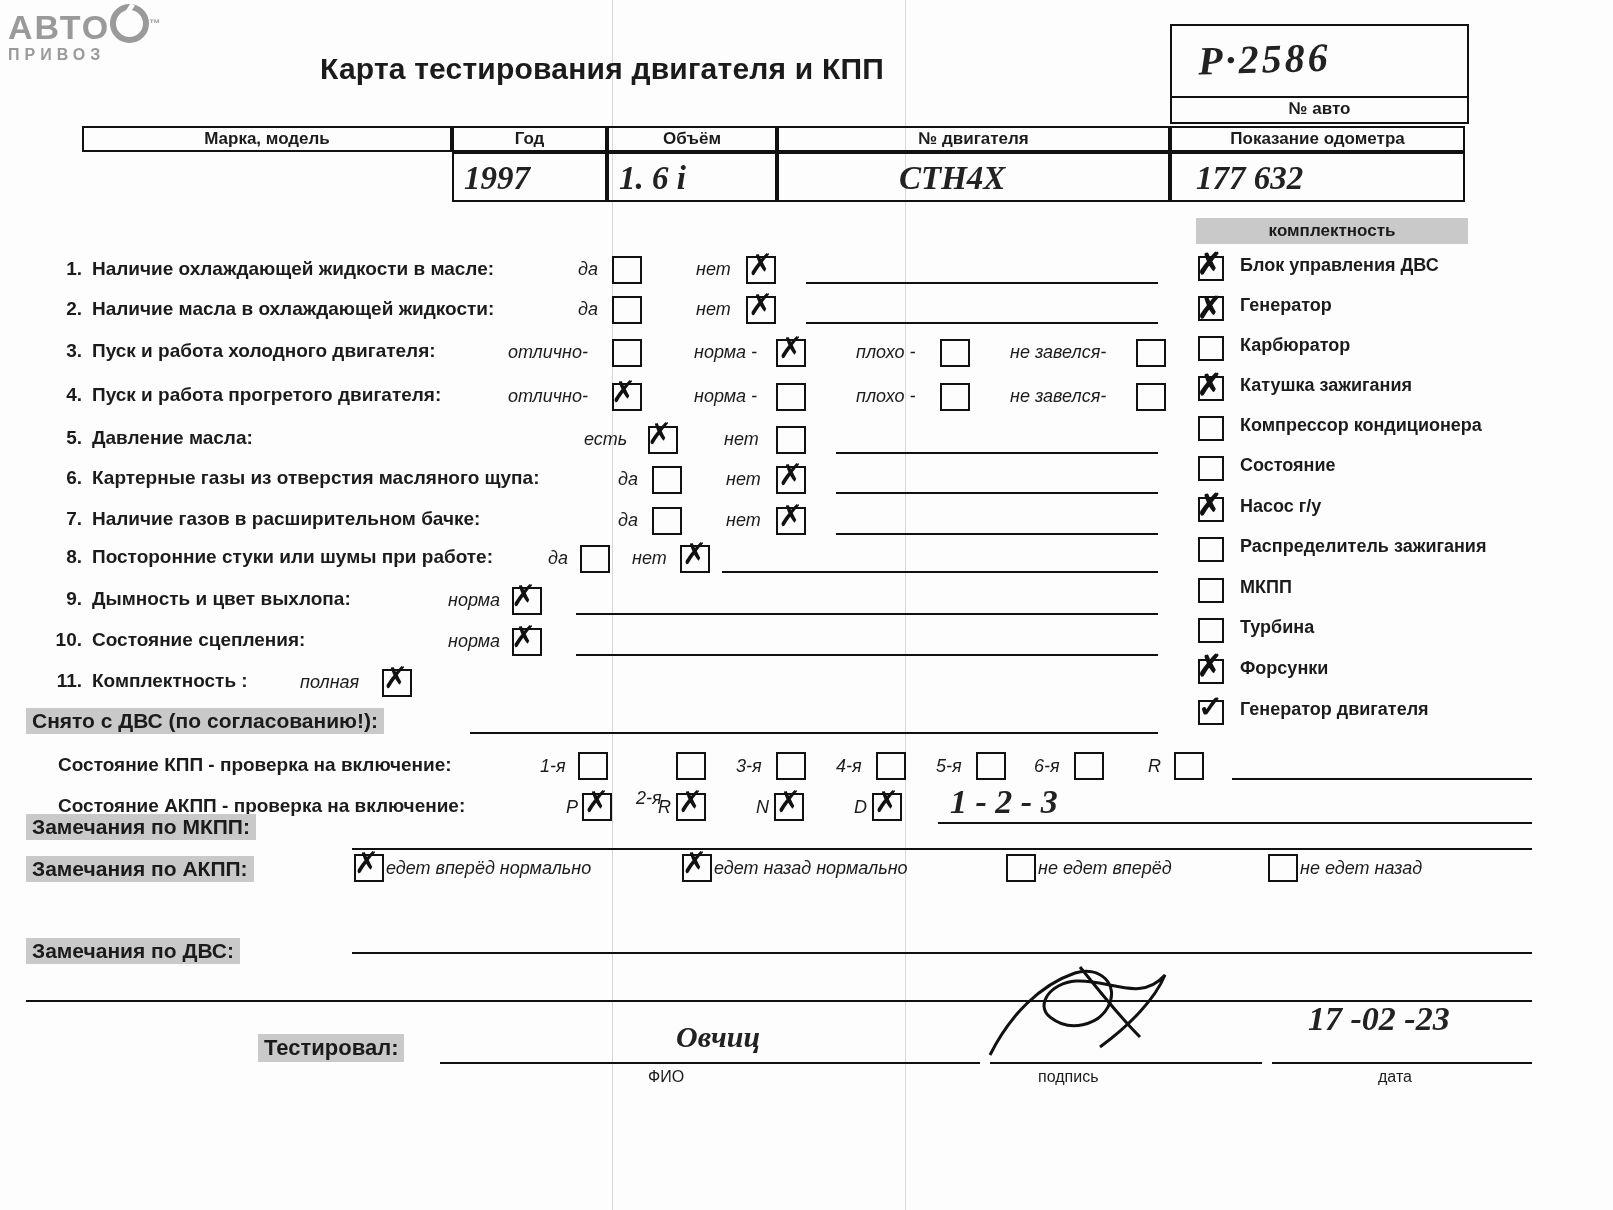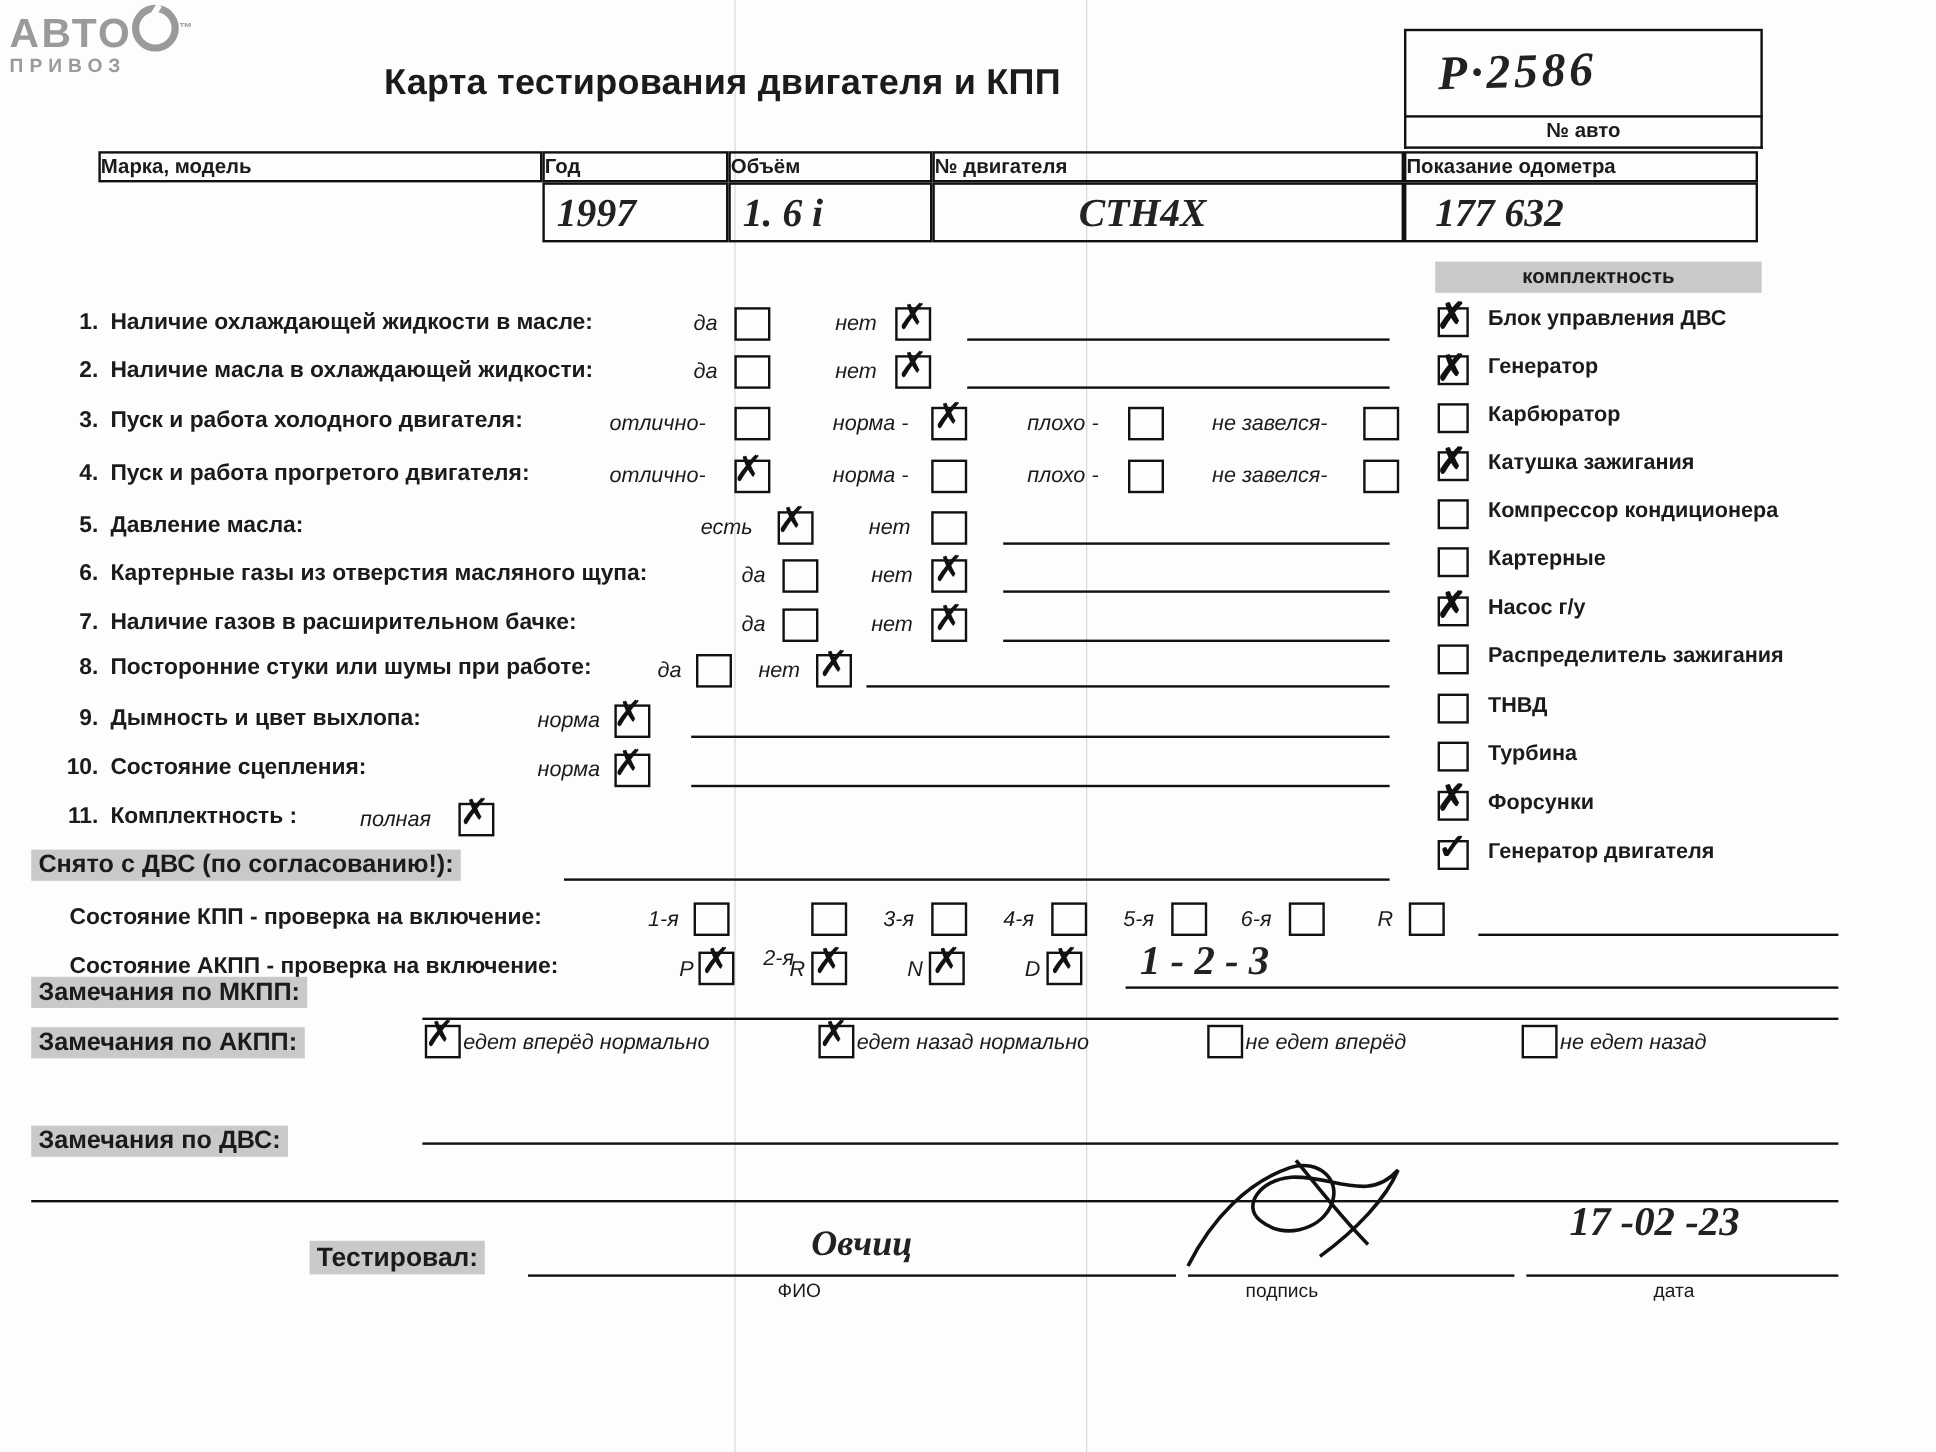--- a/index.html
+++ b/index.html
@@ -23,21 +23,21 @@
   #title{position:absolute;left:320px;top:52px;font-size:30px;font-weight:bold;letter-spacing:.2px;}
 
   
   #plate{position:absolute;left:1170px;top:24px;width:295px;height:70px;border:2px solid #111;}
   #plate .hand{font-family:"Liberation Serif",serif;font-style:italic;font-weight:bold;font-size:40px;letter-spacing:3px;color:#222;padding:8px 0 0 26px;transform:rotate(-1.6deg);}
   #plate-label{position:absolute;left:1170px;top:96px;width:295px;height:26px;border:2px solid #111;border-top:none;text-align:center;font-size:17px;font-weight:bold;line-height:26px;}
 
   
   #htable{position:absolute;left:82px;top:126px;width:1383px;height:76px;}
   #htable .hdr,#htable .val{position:absolute;border:2px solid #111;box-sizing:border-box;}
-  #htable .hdr{height:26px;line-height:22px;text-align:left;font-size:17px;font-weight:bold;top:0;}
+  #htable .hdr{height:26px;line-height:22px;text-align:center;font-size:17px;font-weight:bold;top:0;}
   #htable .val{height:50px;top:26px;}
   #htable .val .hw{font-family:"Liberation Serif",serif;font-style:italic;font-weight:bold;font-size:33px;color:#222;padding-left:10px;line-height:48px;white-space:nowrap;}
 
   
   .num{position:absolute;font-size:19px;font-weight:bold;text-align:right;width:26px;}
   .qtext{position:absolute;font-size:19px;font-weight:bold;white-space:nowrap;}
   .opt{position:absolute;font-size:18px;font-style:italic;white-space:nowrap;}
   .box{position:absolute;width:30px;height:28px;border:2px solid #111;box-sizing:border-box;}
   .line{position:absolute;height:0;border-bottom:2px solid #111;}
   .mark{position:absolute;font-family:"Liberation Serif",serif;font-size:30px;color:#111;line-height:1;pointer-events:none;}
@@ -215,34 +215,34 @@
   <div class="kbox"></div>
   <div class="mark" style="left:-1px;top:-4px;">✗</div>
   <div class="klabel">Катушка зажигания</div>
 </div>
 <div class="kitem" style="top:414px;">
   <div class="kbox"></div>
   <div class="klabel">Компрессор кондиционера</div>
 </div>
 <div class="kitem" style="top:454px;">
   <div class="kbox"></div>
-  <div class="klabel">Картерные</div>
+  <div class="klabel">Состояние</div>
 </div>
 <div class="kitem" style="top:495px;">
   <div class="kbox"></div>
   <div class="mark" style="left:-1px;top:-5px;">✗</div>
   <div class="klabel">Насос г/у</div>
 </div>
 <div class="kitem" style="top:535px;">
   <div class="kbox"></div>
   <div class="klabel">Распределитель зажигания</div>
 </div>
 <div class="kitem" style="top:576px;">
   <div class="kbox"></div>
-  <div class="klabel">ТНВД</div>
+  <div class="klabel">МКПП</div>
 </div>
 <div class="kitem" style="top:616px;text-align:right;">
   <div class="kbox"></div>
   <div class="klabel">Турбина</div>
 </div>
 <div class="kitem" style="top:657px;">
   <div class="kbox"></div>
   <div class="mark" style="left:-1px;top:-6px;">✗</div>
   <div class="klabel">Форсунки</div>
 </div>

